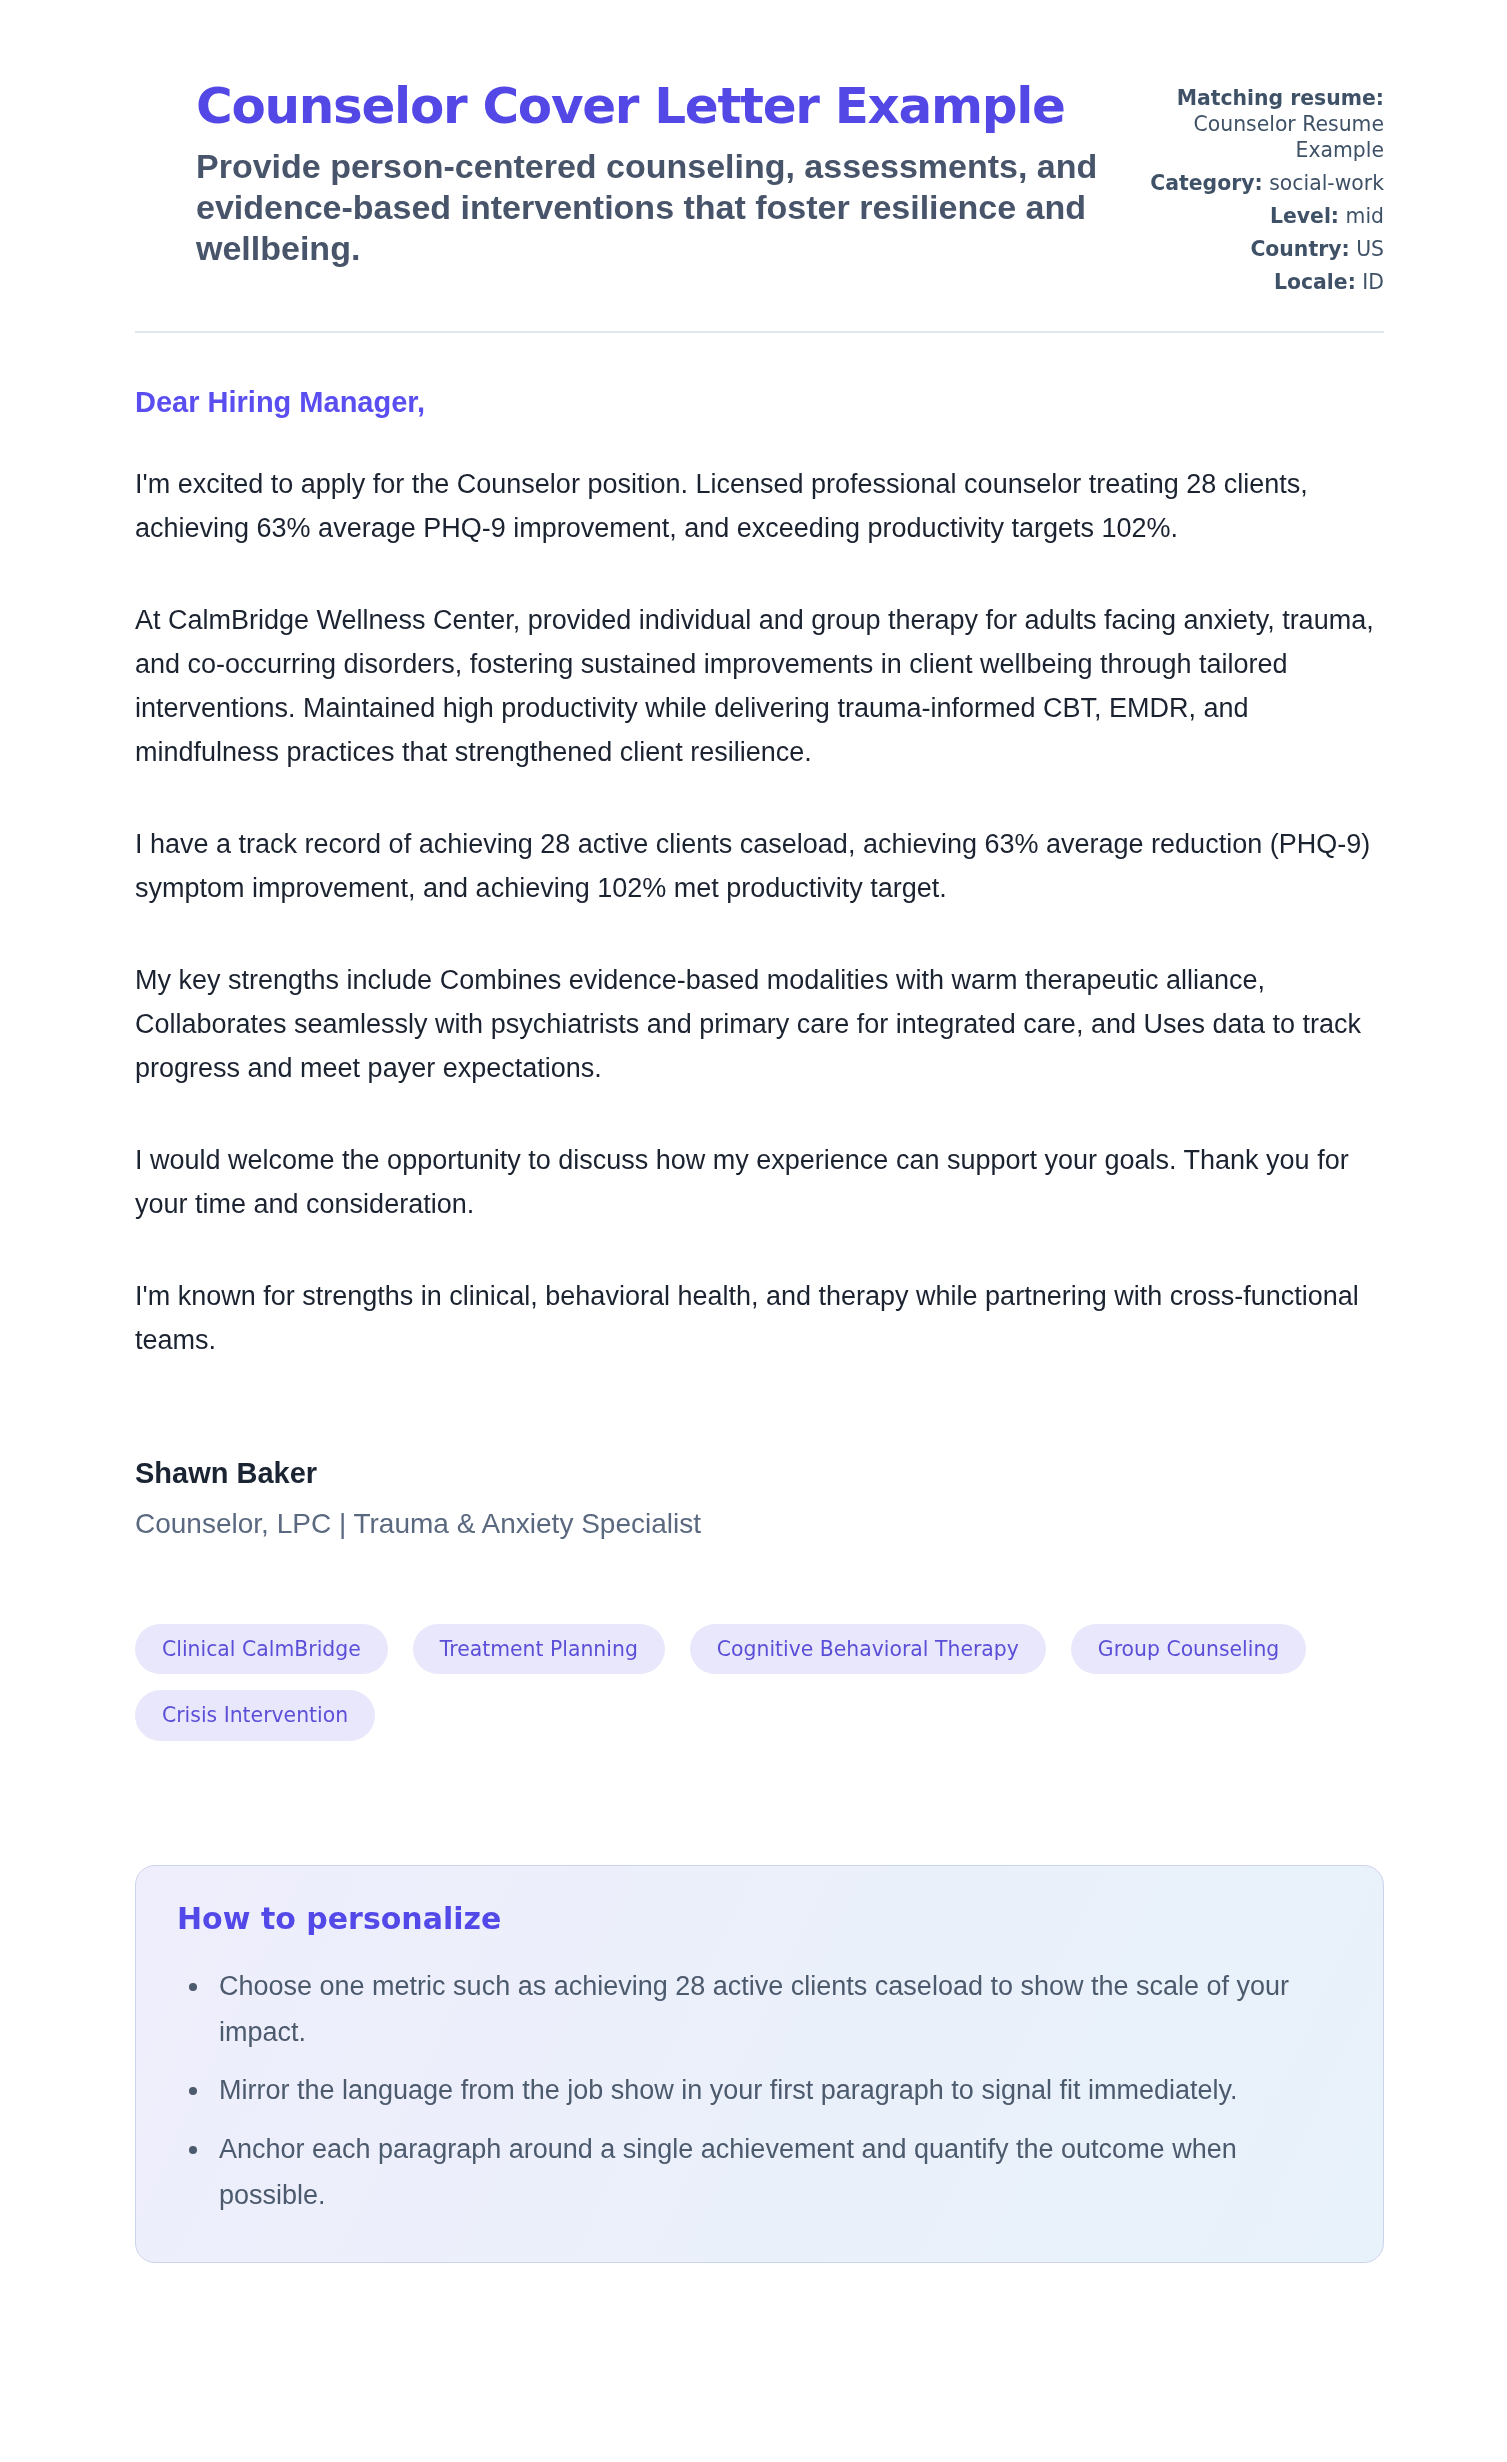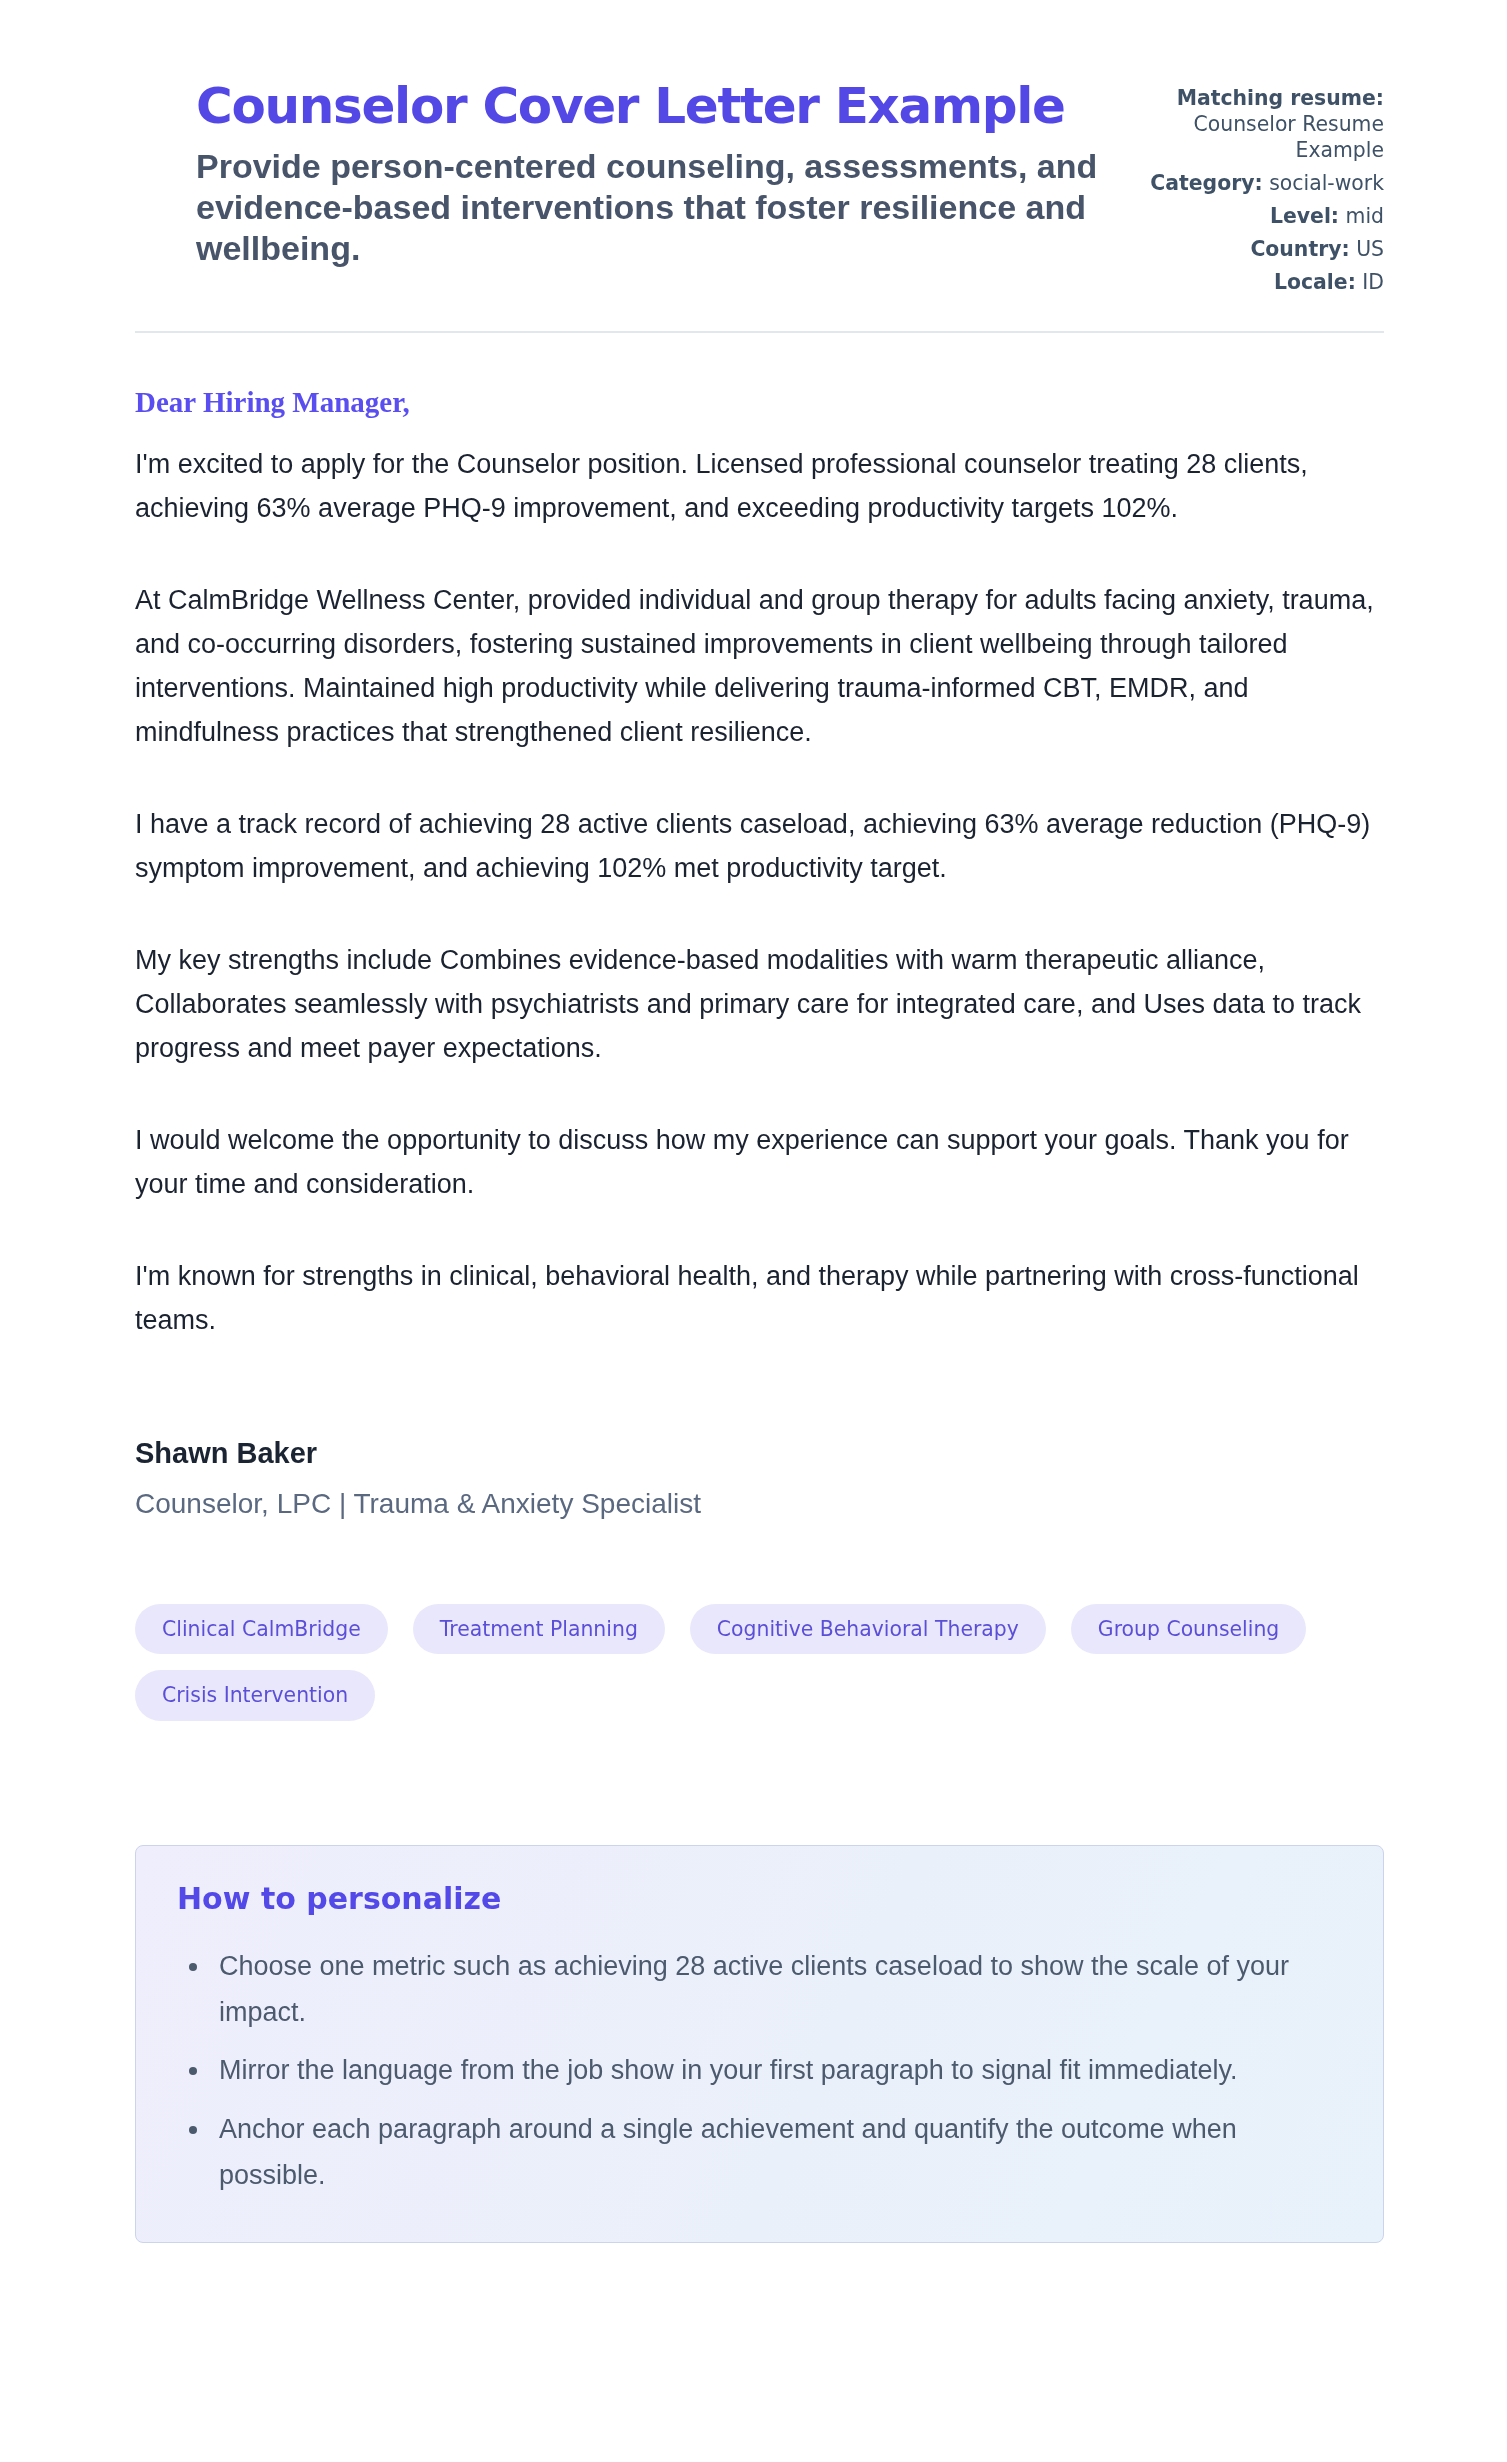--- a/index.html
+++ b/index.html
@@ -55,22 +55,21 @@
     margin-top: 29px;
   }
 
   
   .letter { margin-top: 50px; }
   .greeting {
     font-size: 29px;
     font-weight: bold;
     color: #5a4ef0;
     line-height: 39px;
-    margin-bottom: 20px;
-    font-family: Liberation Serif, serif;
+    margin-bottom: 40px;
   }
   .para {
     font-size: 27px;
     line-height: 44px;
     color: #1b2230;
     margin-bottom: 48px;
   }
   .signature { margin-top: 89px; }
   .signature-name {
     font-size: 29px;
@@ -101,21 +100,21 @@
     line-height: 20.4px;
     padding: 15px 27px;
     border-radius: 886px;
     white-space: nowrap;
   }
 
   
   .card {
     margin-top: 124px;
     border: 1.8px solid #ccd3ec;
-    border-radius: 8px;
+    border-radius: 20px;
     background: linear-gradient(115deg, #efeefc 0%, #eaf0fa 55%, #e8f2fb 100%);
     padding: 35px 41px 44px 41px;
   }
   .card-heading {
     font-family: "DejaVu Sans", sans-serif;
     font-size: 30px;
     font-weight: bold;
     line-height: 35px;
     color: #5348e8;
     margin-bottom: 27px;

